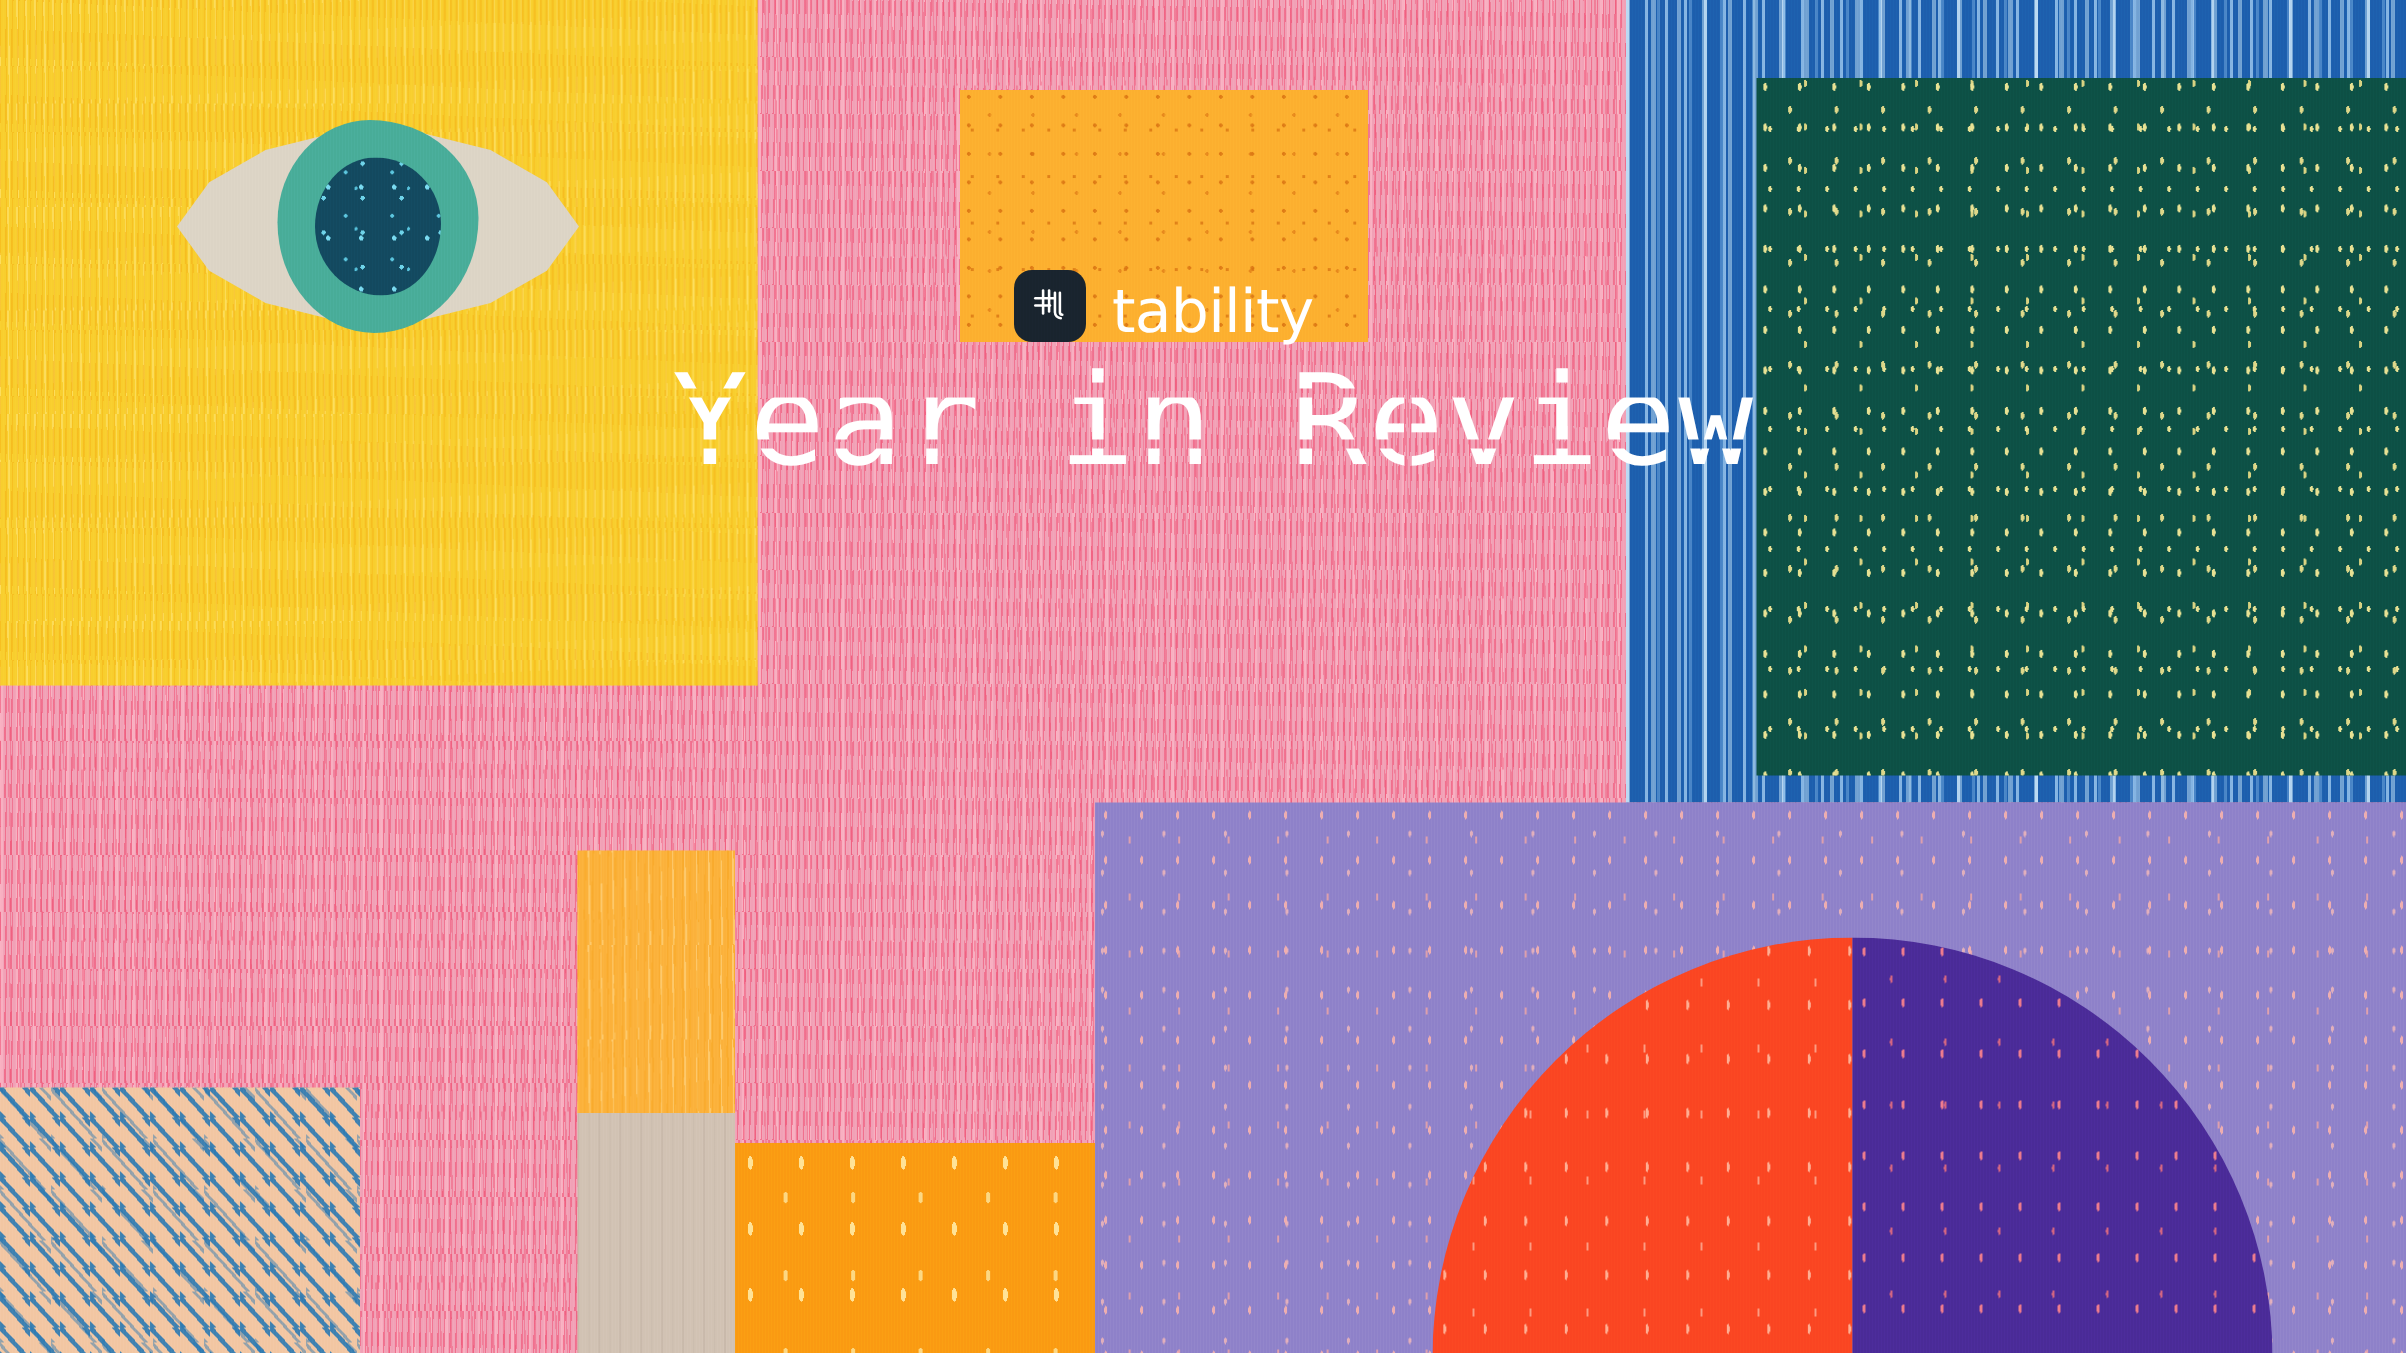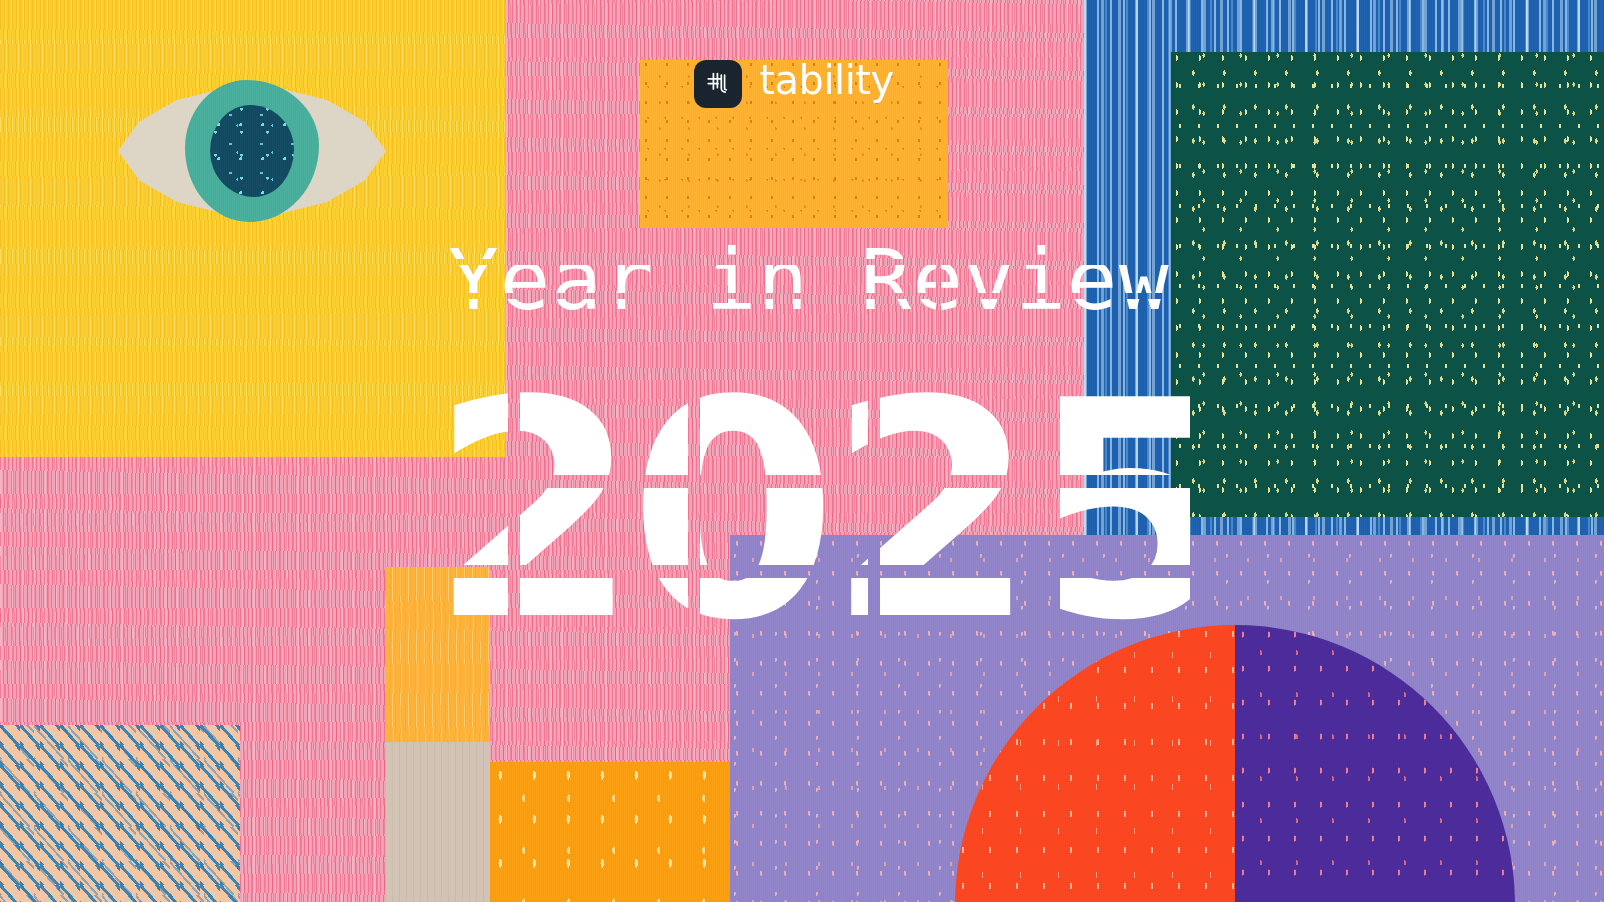--- a/index.html
+++ b/index.html
@@ -175,22 +175,22 @@
     background-image:
       radial-gradient(circle 2.4px at 22% 18%, #6fd4ea 60%, transparent 62%),
       radial-gradient(circle 2.1px at 66% 34%, #5cc7e0 60%, transparent 62%),
       radial-gradient(circle 2.6px at 40% 58%, #7adaf0 60%, transparent 62%),
       radial-gradient(circle 1.9px at 78% 76%, #58c3dd 60%, transparent 62%);
     background-size:26px 23px, 31px 29px, 22px 34px, 35px 27px;
   }
 
   
   #logo-panel{
-    position:absolute;left:640px;top:60px;width:308px;height:168px;
-    display:flex;align-items:flex-start;justify-content:center;gap:17px;
+    position:absolute;left:640px;top:60px;width:272px;height:168px;
+    display:flex;align-items:flex-end;justify-content:center;gap:17px;
   }
   #logo-mark{
     width:48px;height:48px;border-radius:12px;background:#19242e;
     display:flex;align-items:center;justify-content:center;flex:0 0 auto;
   }
   #logo-word{
     color:#ffffff;font-size:40px;letter-spacing:-0.5px;
     font-weight:400;line-height:1;
     font-family:"DejaVu Sans", sans-serif;
   }
@@ -266,31 +266,15 @@
           <rect x="232" y="-20" width="5" height="160" fill="#000"></rect>
           <rect x="360" y="-20" width="5" height="160" fill="#000"></rect>
           <rect x="488" y="-20" width="5" height="160" fill="#000"></rect>
           <rect x="616" y="-20" width="5" height="160" fill="#000"></rect>
         </mask>
       </defs>
       <text id="headline-text" x="0" y="78" fill="#ffffff" mask="url(#stencil-mask-h)" font-family="'DejaVu Sans Mono', monospace" font-size="84" letter-spacing="1">Year in Review</text>
     </svg>
   </div>
 
-  <div id="year">
-    <svg width="720" height="290" viewBox="0 0 720 290" aria-hidden="true" style="overflow:visible">
-      <defs>
-        <mask id="stencil-mask-y">
-          <rect x="-40" y="-40" width="800" height="380" fill="#fff"></rect>
-          <rect x="-40" y="96" width="800" height="13" fill="#000"></rect>
-          <rect x="-40" y="186" width="800" height="13" fill="#000"></rect>
-          <rect x="78" y="-40" width="12" height="380" fill="#000"></rect>
-          <rect x="258" y="-40" width="12" height="380" fill="#000"></rect>
-          <rect x="438" y="-40" width="12" height="380" fill="#000"></rect>
-          <rect x="618" y="-40" width="12" height="380" fill="#000"></rect>
-        </mask>
-      </defs>
-      <text id="year-text" x="0" y="236" fill="#ffffff" mask="url(#stencil-mask-y)" font-family="'DejaVu Sans', sans-serif" font-weight="bold" font-size="300" letter-spacing="-10">2025</text>
-    </svg>
-  </div>
 
   <div id="grain"></div>
 </div>
 
 </body></html>

